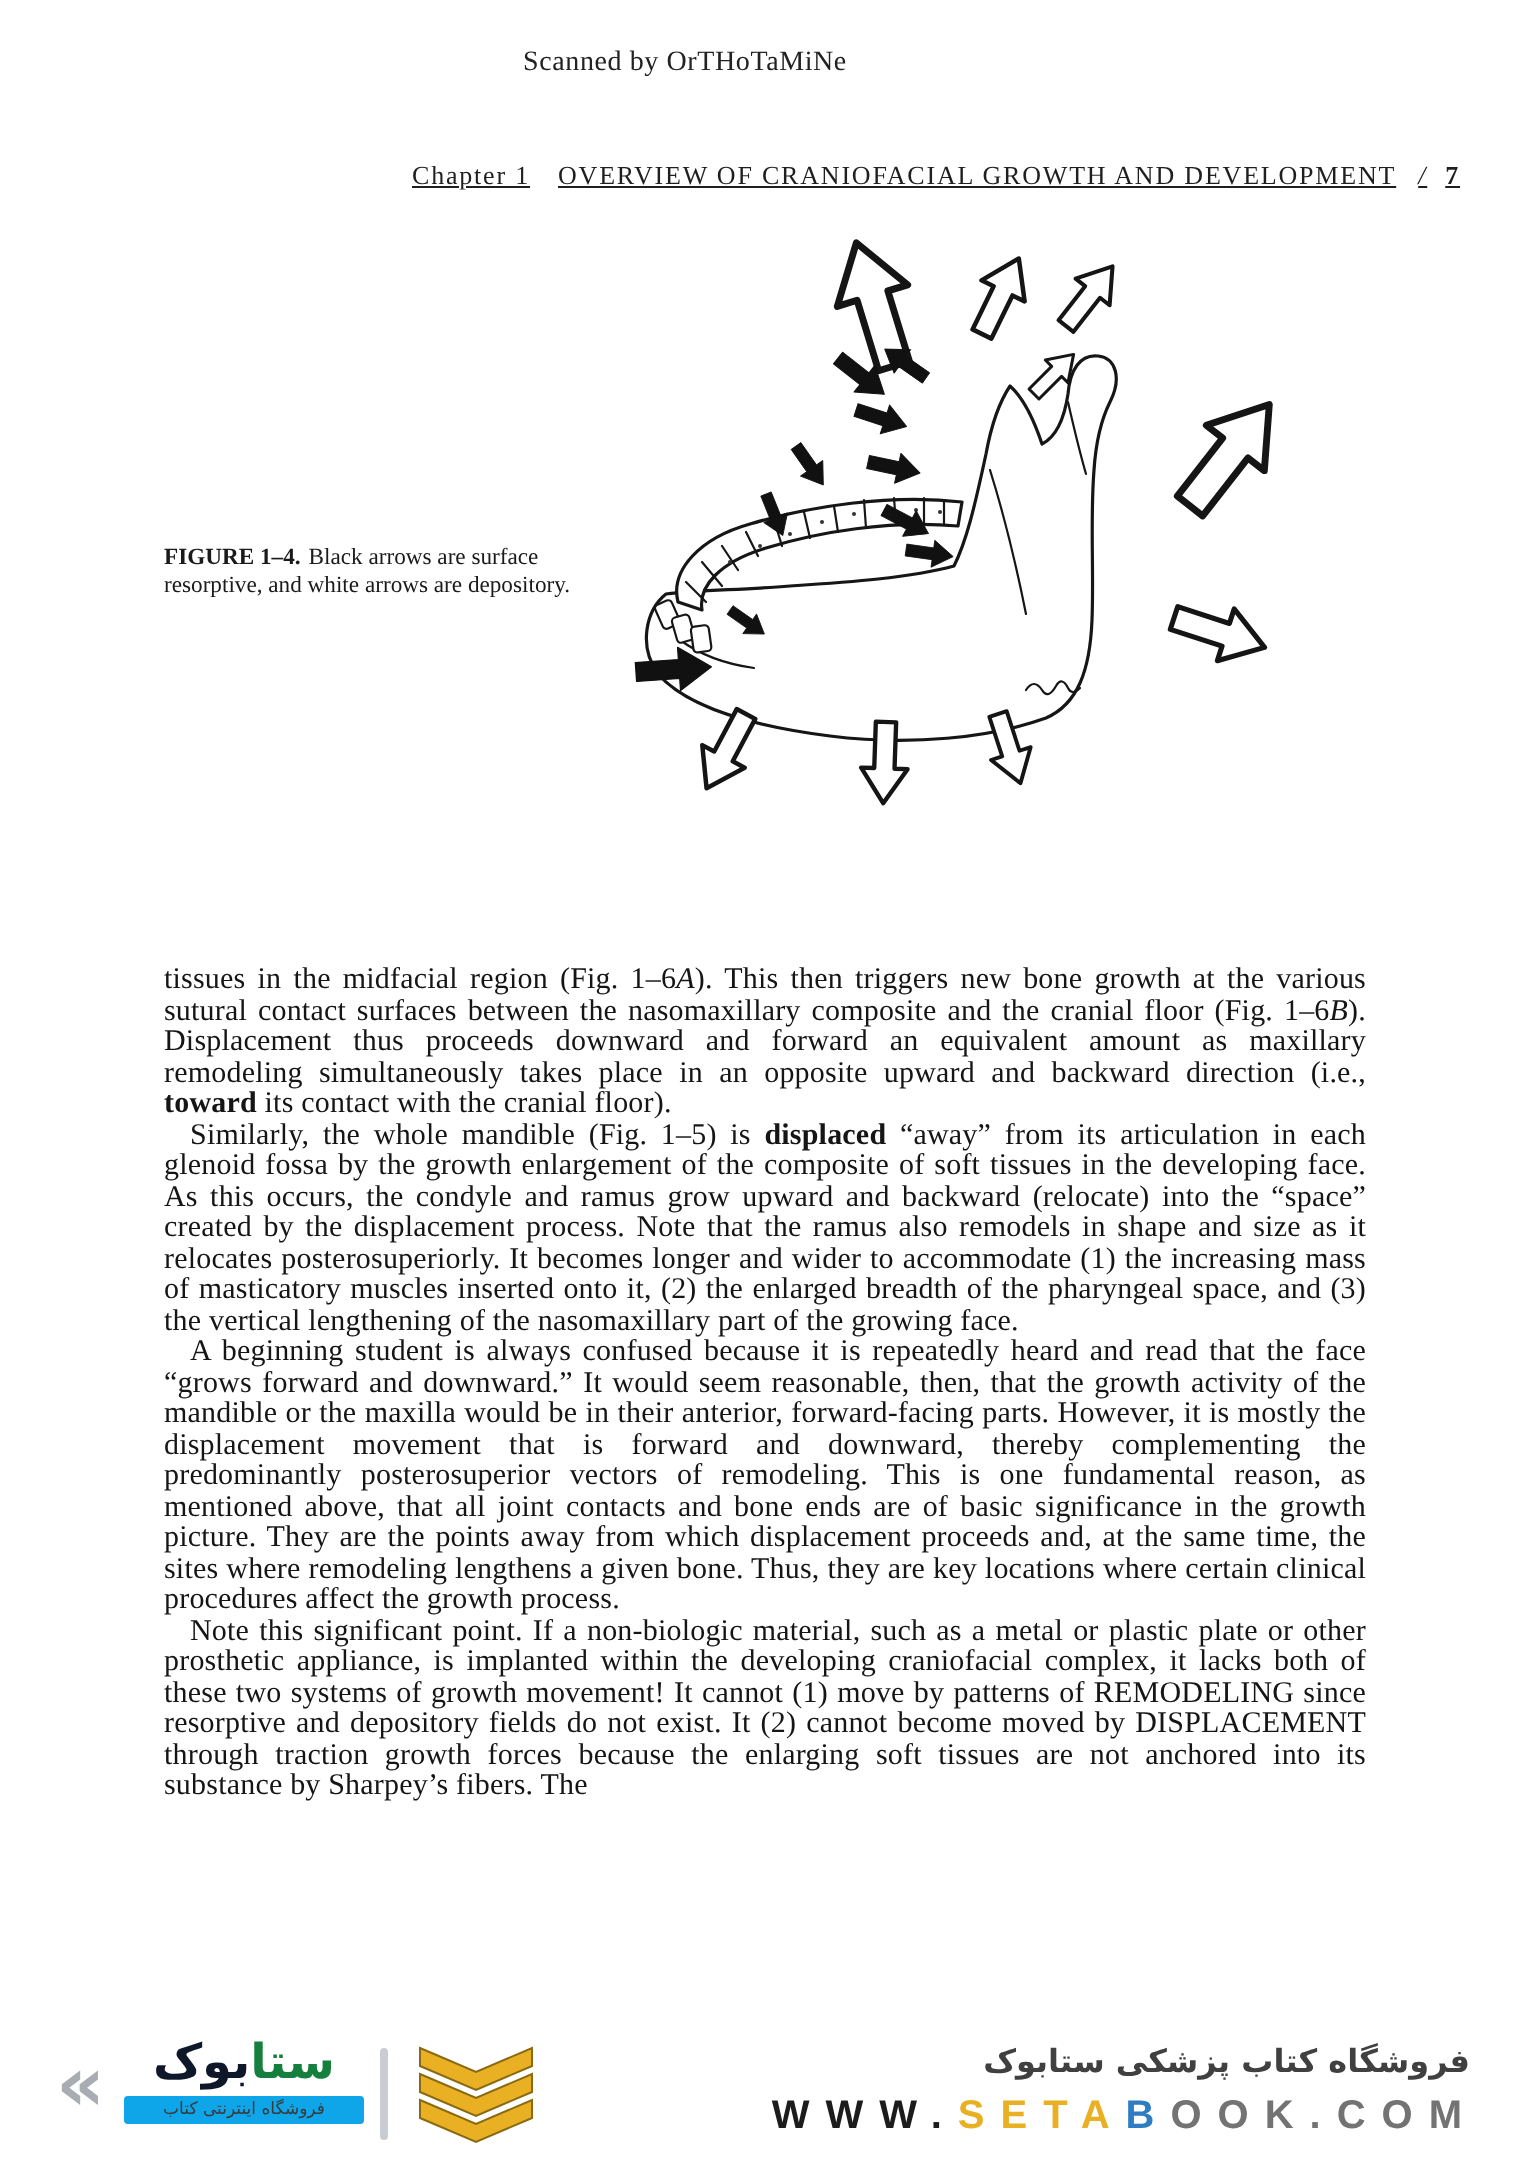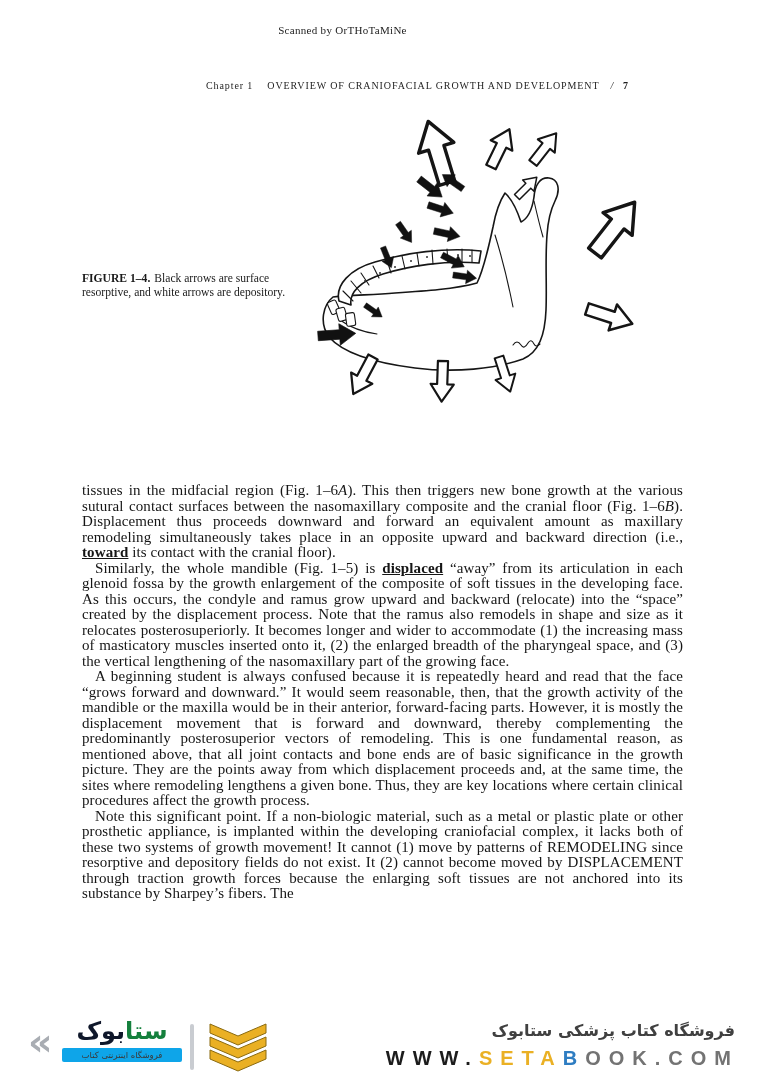--- a/index.html
+++ b/index.html
@@ -10,32 +10,33 @@
     background: #ffffff;
     overflow: hidden;
     font-family: "Liberation Serif", serif;
     color: #1a1a1a;
   }
 
   .scan-credit {
     position: absolute;
     top: 24px; left: 0; width: 685px;
     text-align: center;
-    font-size: 11px;
+    font-size: 14px;
     letter-spacing: 0.3px;
     color: #222;
   }
 
   .page-header {
     position: absolute;
     top: 80px; left: 206px;
     white-space: nowrap;
-    font-size: 10px;
+    font-size: 13px;
     letter-spacing: 0.9px;
     color: #1f1f1f;
+    text-decoration: underline;
   }
   .page-header .chapter { margin-right: 14px; }
   .page-header .hsep { font-style: italic; margin: 0 9px 0 11px; }
   .page-header .pageno { font-weight: bold; }
 
   .figure-area { position: absolute; left: 295px; top: 105px; margin: 0; }
 
   .caption {
     position: absolute;
     left: 82px; top: 272px; width: 231px;
@@ -49,21 +50,21 @@
     position: absolute;
     left: 82px; top: 483px; width: 601px;
     font-size: 15px;
     letter-spacing: 0.1px;
     line-height: 15.5px;
     text-align: justify;
     color: #151515;
   }
   #body-text p.para { margin: 0; text-indent: 13px; }
   #body-text p.para.first { text-indent: 0; }
-  .bold { font-weight: bold; text-decoration: underline; }
+  .bold { font-weight: bold; }
   .italic { font-style: italic; }
 
   
   .bone   { fill: #ffffff; stroke: #161616; stroke-width: 1.6px; stroke-linejoin: round; }
   .detail { fill: none; stroke: #161616; stroke-width: 1.1px; stroke-linecap: round; }
   .tooth  { fill: #ffffff; stroke: #161616; stroke-width: 1.1px; }
   .wa { fill: #ffffff; stroke: #151515; stroke-width: 1.5px; stroke-linejoin: round; }
   .ba { fill: #111111; stroke: #111111; stroke-width: 0.5px; stroke-linejoin: round; }
   .cusp { fill: #333333; }
 

